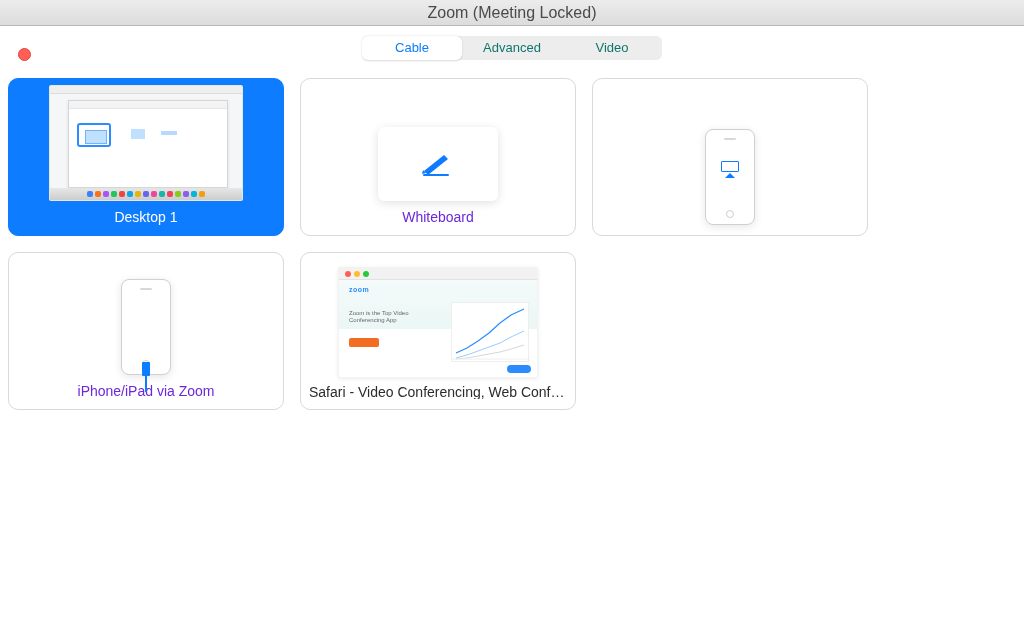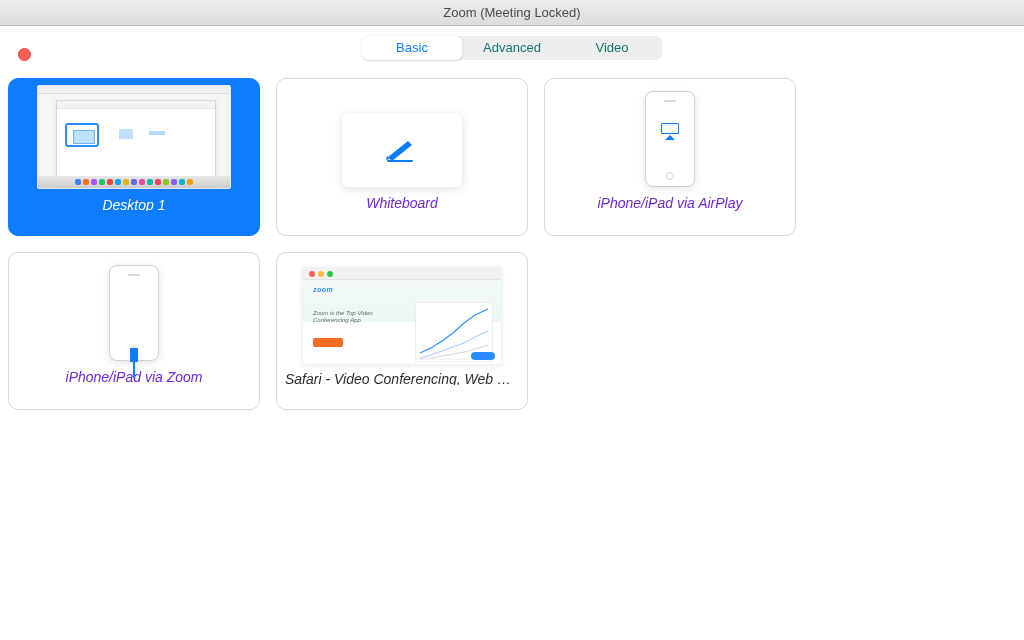--- a/index.html
+++ b/index.html
@@ -5,21 +5,21 @@
     * { box-sizing: border-box; margin: 0; padding: 0; }
     html, body { width: 1024px; height: 640px; font-family: -apple-system, BlinkMacSystemFont, "Segoe UI", Helvetica, Arial, sans-serif; background: #fff; overflow: hidden; }
 
     .titlebar {
       height: 26px;
       background: linear-gradient(#ececec, #dcdcdc);
       border-bottom: 1px solid #b8b8b8;
       display: flex;
       align-items: center;
       justify-content: center;
-      font-size: 13px;
+      font-size: 16px;
       color: #4a4a4a;
       position: relative;
     }
 
     .window-body {
       position: relative;
       height: calc(640px - 26px);
       padding: 10px 0 0 0;
     }
 
@@ -62,33 +62,32 @@
 
     .grid {
       display: flex;
       flex-wrap: wrap;
       gap: 16px;
       padding: 0 4px;
       margin-left: 4px;
     }
 
     .card {
-      width: 252px;
+      width: 276px;
       height: 158px;
       border: 1px solid #d9d9d9;
       border-radius: 10px;
       display: flex;
       flex-direction: column;
       align-items: center;
       justify-content: flex-end;
-      padding-bottom: 24px;
+      padding-bottom: 10px;
       position: relative;
       background: #fff;
       cursor: default;
-      font-style: italic;
     }
     .card .label {
       font-size: 14px;
       color: #6d28d9;
       margin-top: 8px;
       text-align: center;
       width: 100%;
       white-space: nowrap;
       overflow: hidden;
       text-overflow: ellipsis;
@@ -263,21 +262,21 @@
 
 <div class="titlebar">
   <span>Zoom (Meeting Locked)</span>
 </div>
 
 <div class="window-body">
 
   <div class="close-dot"></div>
 
   <div class="segmented">
-    <div class="seg active">Basic</div>
+    <div class="seg active">Cable</div>
     <div class="seg">Advanced</div>
     <div class="seg">Video</div>
   </div>
 
   <div class="grid">
 
     <div class="card selected">
       <div class="desktop-thumb">
         <div class="menubar"></div>
         <div class="window">
@@ -324,21 +323,20 @@
       <div class="phone">
         <div class="speaker"></div>
         <div class="phone-center">
           <div class="airplay-icon">
             <div class="rect"></div>
             <div class="tri"></div>
           </div>
         </div>
         <div class="home"></div>
       </div>
-      <div class="label">iPhone/iPad via AirPlay</div>
     </div>
 
     <div class="card">
       <div class="phone" style="position:relative;">
         <div class="speaker"></div>
         <div class="home"></div>
         <div class="cable">
           <div class="plug"></div>
           <div class="wire"></div>
         </div>

